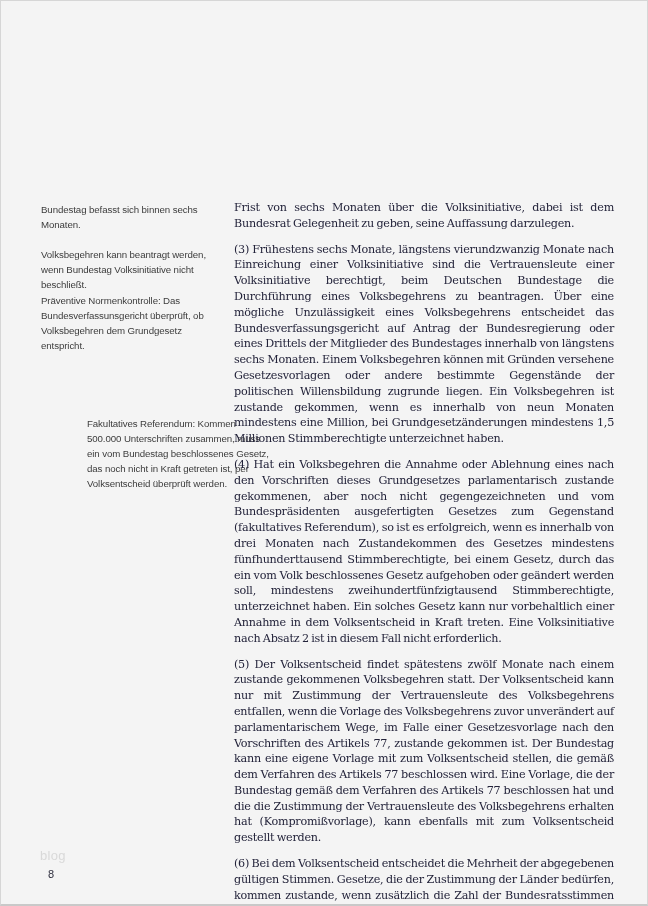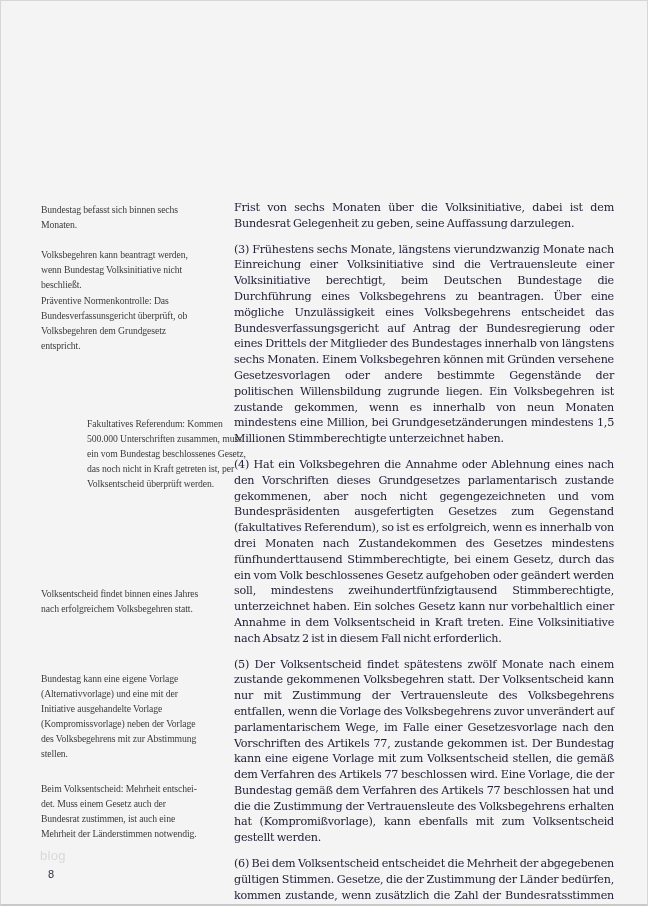--- a/index.html
+++ b/index.html
@@ -12,21 +12,21 @@
     border:1px solid #d6d6d6;
     border-bottom:2px solid #c9c9c9;
     overflow:hidden;
   }
 
   
   .margin-note {
     position:absolute;
     left:40px;
     width:196px;
-    font-family:Liberation Serif, serif;
+    font-family:Liberation Sans, sans-serif;
     font-size:9.7px;
     line-height:15px;
     letter-spacing:-0.1px;
     color:#3c3c3c;
     white-space:pre-line;
   }
   .note-1 { top:201px; }
   .note-2 { top:246px; }
   .note-3 { top:292px; }
   .note-4 { top:347px; }
@@ -80,32 +80,20 @@
 beschließt.</div>
   <div class="margin-note note-3">Präventive Normenkontrolle: Das
 Bundesverfassunsgericht überprüft, ob
 Volksbegehren dem Grundgesetz
 entspricht.</div>
   <div class="margin-note note-5">Fakultatives Referendum: Kommen
 500.000 Unterschriften zusammen, muss
 ein vom Bundestag beschlossenes Gesetz,
 das noch nicht in Kraft getreten ist, per
 Volksentscheid überprüft werden.</div>
-  <div class="margin-note note-6">Volksentscheid findet binnen eines Jahres
-nach erfolgreichem Volksbegehren statt.</div>
-  <div class="margin-note note-7">Bundestag kann eine eigene Vorlage
-(Alternativvorlage) und eine mit der
-Initiative ausgehandelte Vorlage
-(Kompromissvorlage) neben der Vorlage
-des Volksbegehrens mit zur Abstimmung
-stellen.</div>
-  <div class="margin-note note-8">Beim Volksentscheid: Mehrheit entschei-
-det. Muss einem Gesetz auch der
-Bundesrat zustimmen, ist auch eine
-Mehrheit der Länderstimmen notwendig.</div>
 
   <div class="main-col">
     <p class="main-paragraph">Frist von sechs Monaten über die Volksinitiative, dabei ist dem Bundesrat Gelegenheit zu geben, seine Auffassung darzulegen.</p>
     <p class="main-paragraph">(3) Frühestens sechs Monate, längstens vierundzwanzig Monate nach Einreichung einer Volksinitiative sind die Vertrauensleute einer Volksinitiative berechtigt, beim Deutschen Bundestage die Durchführung eines Volksbegehrens zu beantragen. Über eine mögliche Unzulässigkeit eines Volksbegehrens entscheidet das Bundesverfassungsgericht auf Antrag der Bundesregierung oder eines Drittels der Mitglieder des Bundestages innerhalb von längstens sechs Monaten. Einem Volksbegehren können mit Gründen versehene Gesetzesvorlagen oder andere bestimmte Gegenstände der politischen Willensbildung zugrunde liegen. Ein Volksbegehren ist zustande gekommen, wenn es innerhalb von neun Monaten mindestens eine Million, bei Grundgesetzänderungen mindestens 1,5 Millionen Stimmberechtigte unterzeichnet haben.</p>
     <p class="main-paragraph">(4) Hat ein Volksbegehren die Annahme oder Ablehnung eines nach den Vorschriften dieses Grundgesetzes parlamentarisch zustande gekommenen, aber noch nicht gegengezeichneten und vom Bundespräsidenten ausgefertigten Gesetzes zum Gegenstand (fakultatives Referendum), so ist es erfolgreich, wenn es innerhalb von drei Monaten nach Zustandekommen des Gesetzes mindestens fünfhunderttausend Stimmberechtigte, bei einem Gesetz, durch das ein vom Volk beschlossenes Gesetz aufgehoben oder geändert werden soll, mindestens zweihundertfünfzigtausend Stimmberechtigte, unterzeichnet haben. Ein solches Gesetz kann nur vorbehaltlich einer Annahme in dem Volksentscheid in Kraft treten. Eine Volksinitiative nach Absatz 2 ist in diesem Fall nicht erforderlich.</p>
     <p class="main-paragraph">(5) Der Volksentscheid findet spätestens zwölf Monate nach einem zustande gekommenen Volksbegehren statt. Der Volksentscheid kann nur mit Zustimmung der Vertrauensleute des Volksbegehrens entfallen, wenn die Vorlage des Volksbegehrens zuvor unverändert auf parlamentarischem Wege, im Falle einer Gesetzesvorlage nach den Vorschriften des Artikels 77, zustande gekommen ist. Der Bundestag kann eine eigene Vorlage mit zum Volksentscheid stellen, die gemäß dem Verfahren des Artikels 77 beschlossen wird. Eine Vorlage, die der Bundestag gemäß dem Verfahren des Artikels 77 beschlossen hat und die die Zustimmung der Vertrauensleute des Volksbegehrens erhalten hat (Kompromißvorlage), kann ebenfalls mit zum Volksentscheid gestellt werden.</p>
     <p class="main-paragraph">(6) Bei dem Volksentscheid entscheidet die Mehrheit der abgegebenen gültigen Stimmen. Gesetze, die der Zustimmung der Länder bedürfen, kommen zustande, wenn zusätzlich die Zahl der Bundesratsstimmen jener Länder, in denen eine zustimmende Mehrheit der abgegebenen gültigen Stimmen im Volksentscheid erreicht wurde, der im Bundesrat erforderlichen Mehrheit entspricht.</p>
   </div>
 
   <div class="footer-brand">blog</div>

